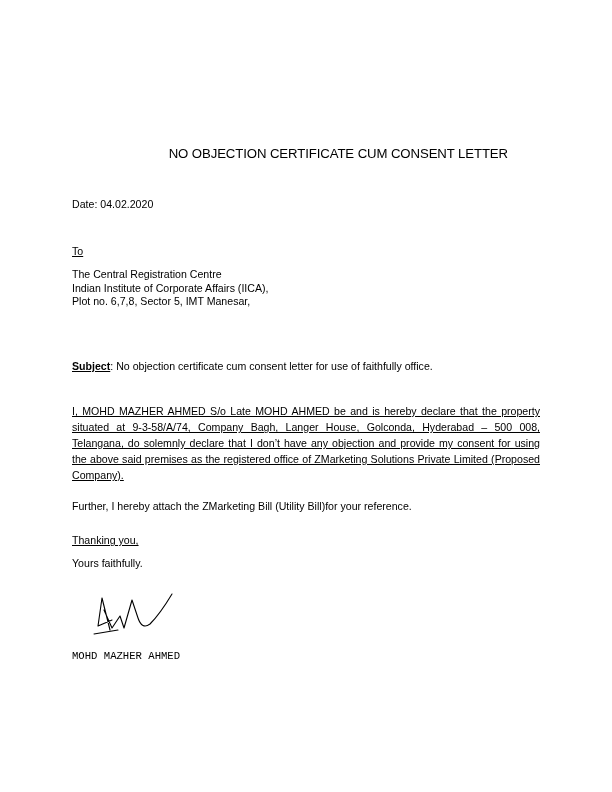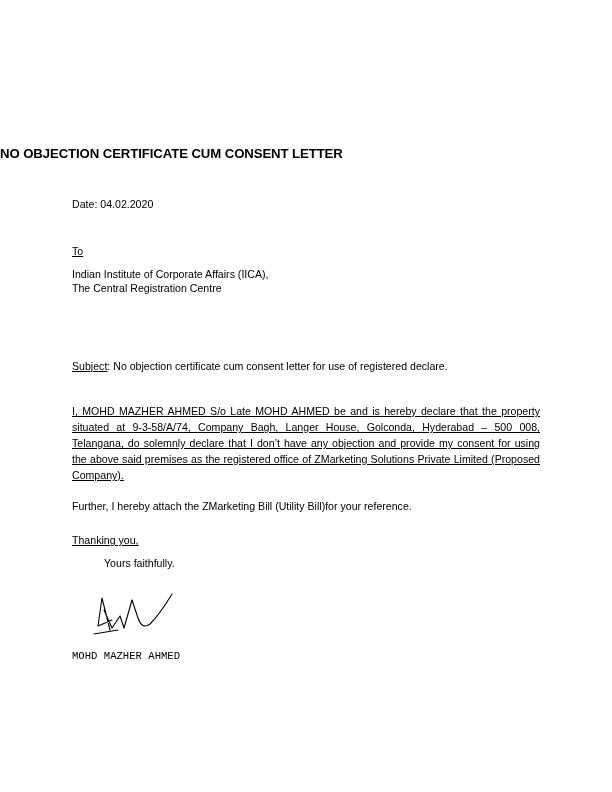--- a/index.html
+++ b/index.html
@@ -3,57 +3,58 @@
   <meta charset="utf-8">
   <style>
     html, body { margin: 0; padding: 0; background: #ffffff; }
     body {
       width: 612px; height: 792px; position: relative; overflow: hidden;
       font-family: "Liberation Sans", sans-serif; color: #000;
       font-size: 10.6px;
     }
     .abs { position: absolute; left: 72px; white-space: nowrap; }
     .title {
-      position: absolute; left: 0; width: 508px; top: 146px; text-align: left;
-      font-weight: bold; font-size: 13.2px; letter-spacing: -0.1px;
+      position: absolute; left: 0; width: 508px; top: 146px; text-align: right;
+      font-weight: normal; font-size: 13.2px; letter-spacing: -0.1px;
     }
     .justify {
       position: absolute; left: 72px; width: 468px; text-align: justify;
       line-height: 16px; white-space: normal; text-decoration: underline;
     }
     .addr div { line-height: 13.5px; }
-    .subject-label { font-weight: normal; text-decoration: underline; }
+    .subject-label { font-weight: bold; text-decoration: underline; }
     .sig { position: absolute; left: 90px; top: 590px; }
   </style>
 </head>
 <body>
 
 <div>
   <div class="title">NO OBJECTION CERTIFICATE CUM CONSENT LETTER</div>
 
   <div class="abs" style="top:198px;">Date: 04.02.2020</div>
 
   <div class="abs" style="top:245px;text-decoration:underline;">To</div>
 
   <div class="abs addr" style="top:268px;">
+    <div>The Central Registration Centre</div>
     <div>Indian Institute of Corporate Affairs (IICA),</div>
-    <div>The Central Registration Centre</div>
+    <div>Plot no. 6,7,8, Sector 5, IMT Manesar,</div>
   </div>
 
   <div class="abs" style="top:360px;">
-    <span class="subject-label">Subject</span><span>: No objection certificate cum consent letter for use of registered declare.</span>
+    <span class="subject-label">Subject</span><span>: No objection certificate cum consent letter for use of faithfully office.</span>
   </div>
 
   <div class="justify" style="top:403px;">I, MOHD MAZHER AHMED S/o Late MOHD AHMED be and is hereby declare that the property situated at 9-3-58/A/74, Company Bagh, Langer House, Golconda, Hyderabad – 500 008, Telangana, do solemnly declare that I don’t have any objection and provide my consent for using the above said premises as the registered office of ZMarketing Solutions Private Limited (Proposed Company).</div>
 
   <div class="abs" style="top:500px;">Further, I hereby attach the ZMarketing Bill (Utility Bill)for your reference.</div>
 
   <div class="abs" style="top:534px;text-decoration:underline;">Thanking you,</div>
 
-  <div class="abs" style="top:557px;margin-left:32px;">Yours faithfully.</div>
+  <div class="abs" style="top:557px;">Yours faithfully.</div>
 
   <div class="sig">
     <svg width="90" height="50" viewBox="0 0 90 50">
       <path d="M4 44 L28 40 M12 8 L20 40 M12 8 L8 36 L22 30 M14 20 L22 38 Q26 32 30 26 L34 38 Q38 24 42 10 L48 28 Q52 40 60 34 Q70 24 82 4" fill="none" stroke="#000" stroke-width="1.1" stroke-linecap="round" stroke-linejoin="round"></path>
     </svg>
   </div>
 
   <div class="abs" style="top:650px;font-family:Liberation Mono, monospace;">MOHD MAZHER AHMED</div>
 </div>
 

